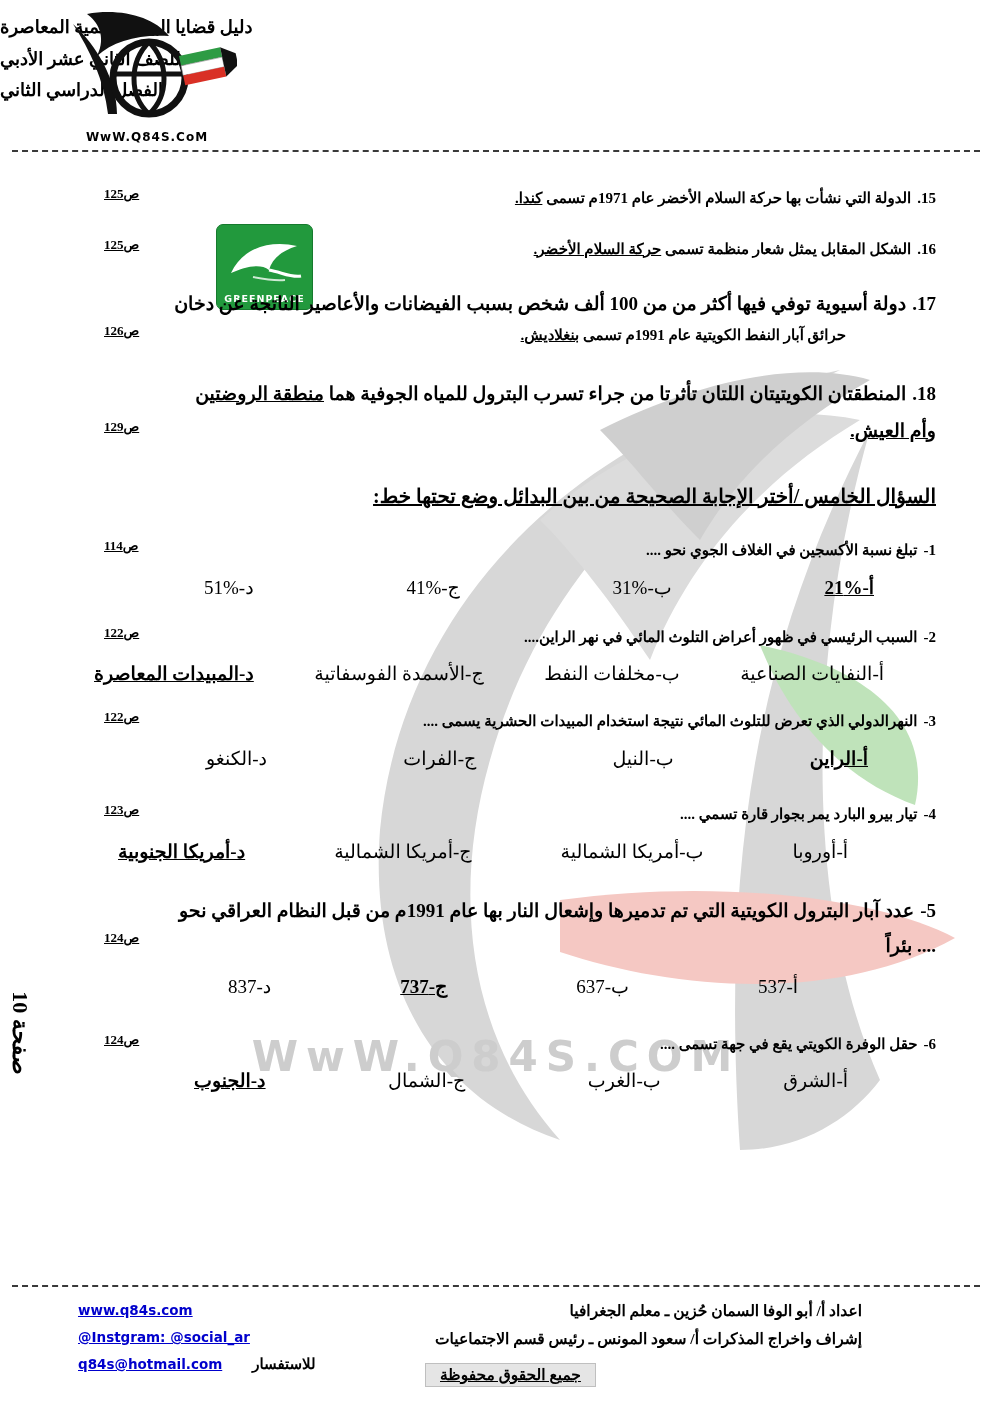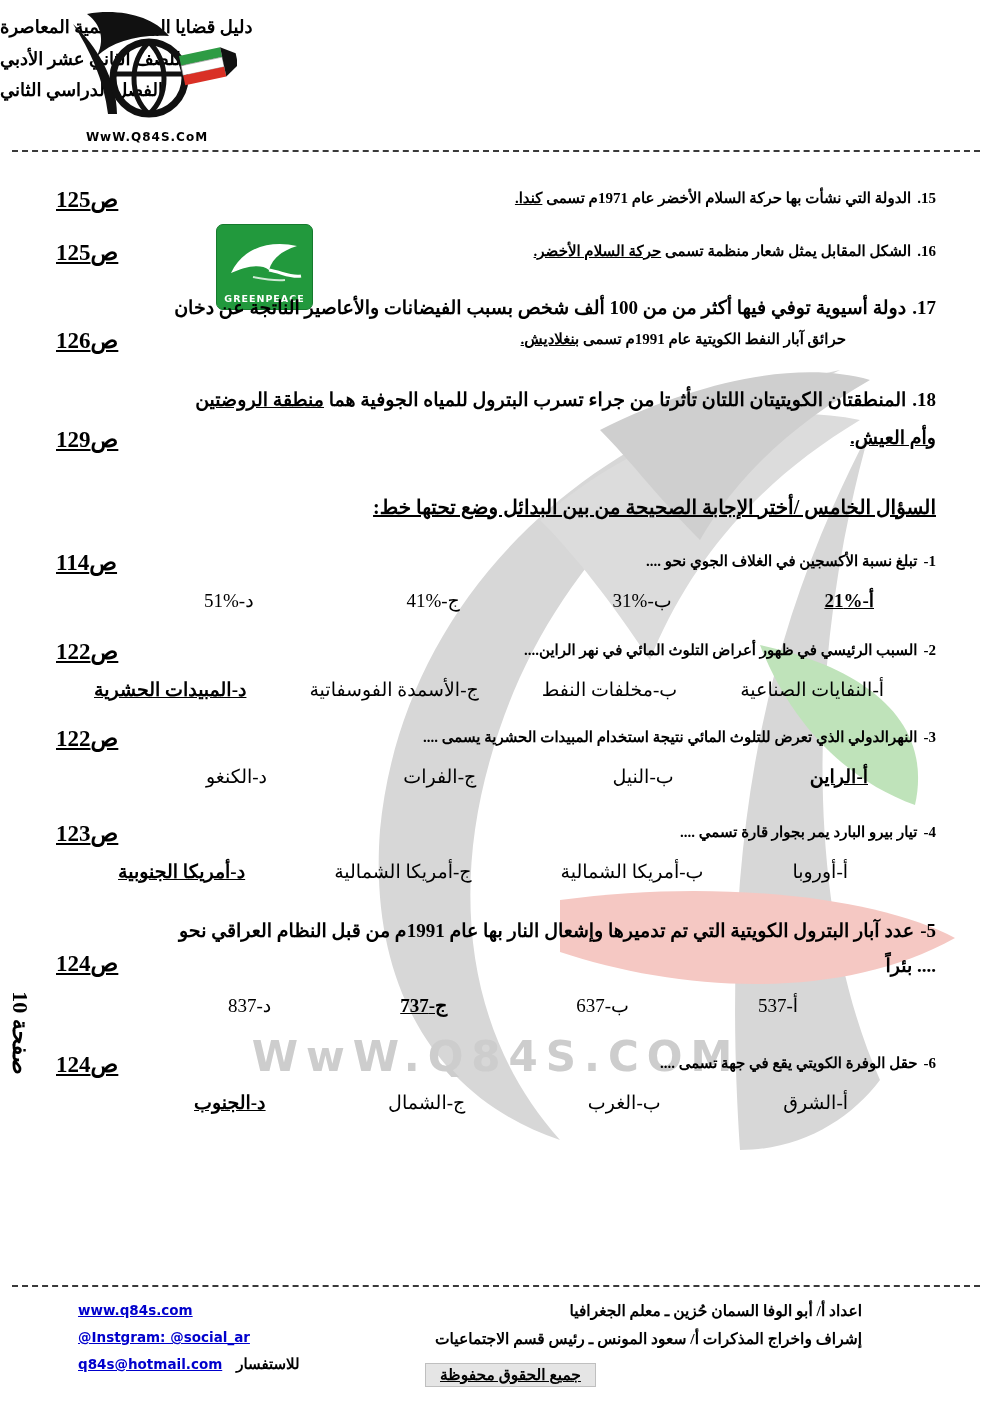--- a/index.html
+++ b/index.html
@@ -34,21 +34,21 @@
   .gp-label {
     font-family:"DejaVu Sans",sans-serif; color:#fff; font-weight:700;
     font-size:9.5px; letter-spacing:1px; padding-bottom:5px; direction:ltr;
   }
   
   .main { padding:0 56px; }
   .qrow { display:flex; justify-content:space-between; align-items:flex-start; gap:12px; }
   .qtext { flex:1; font-size:15px; font-weight:700; line-height:1.65; }
   .qnum { margin-left:6px; }
   .ans { font-weight:700; text-decoration:underline; }
-  .pageref { font-size:23px; font-weight:700; text-decoration:underline; white-space:nowrap; }
+  .pageref { font-size:13px; font-weight:700; text-decoration:underline; white-space:nowrap;margin-left:48px; }
   .full-line { font-size:19px; font-weight:700; line-height:1.65; }
   .indent-line { margin-right:90px; }
   .section-title { margin-top:42px; font-size:20px; font-weight:700; text-decoration:underline; }
   .mcq-block { margin-top:26px; }
   .opts { display:flex; justify-content:space-between; margin-top:13px; font-size:19px; }
   .opt { font-weight:400; white-space:nowrap; }
   .opt.correct { font-weight:700; text-decoration:underline;font-family:Liberation Serif, serif; }
   .opts-1 { padding-left:148px; padding-right:62px; }
   .opts-2 { padding-left:38px;  padding-right:52px; }
   .opts-3 { padding-left:150px; padding-right:68px; }
@@ -63,21 +63,21 @@
     position:absolute; left:-22px; top:1020px; z-index:2;
     transform:rotate(90deg); transform-origin:center;
     font-weight:700; font-size:22px; white-space:nowrap;
   }
   
   .footer { position:absolute; left:0; right:0; bottom:0; height:118px; z-index:2; }
   .footer .dash-line { margin:0 12px 8px 12px; }
   .footer-cols { display:flex; justify-content:space-between; padding:2px 130px 0 60px; }
   .links-col { direction:ltr; text-align:left; font-size:15px; line-height:1.8; padding-left:18px; }
   .link { color:#0000cc; font-weight:700; text-decoration:underline; font-family:"DejaVu Sans",sans-serif; font-size:13.5px; cursor:pointer; }
-  .inq { color:#000; font-weight:700; font-family:"Liberation Serif",serif; font-size:15px; margin-left:14px; }
+  .inq { color:#000; font-weight:700; font-family:"Liberation Serif",serif; font-size:15px; margin-left:30px; }
   .credits-col { text-align:right; font-size:15.5px; font-weight:700; line-height:1.8; }
   .rights-badge {
     position:absolute; left:425px; bottom:16px; background:#e5e5e5;
     font-weight:700; font-size:15.5px; text-decoration:underline;
     padding:2px 14px; border:1px solid #bfbfbf;
   }
 </style>
 </head>
 <body>
 
@@ -169,21 +169,21 @@
 
       <div class="mcq-block">
         <div class="qrow">
           <p class="qtext"><span class="qnum">2-</span><span>السبب الرئيسي في ظهور أعراض التلوث المائي في نهر الراين....</span></p>
           <span class="pageref">ص122</span>
         </div>
         <div class="opts opts-2">
           <span class="opt">أ-النفايات الصناعية</span>
           <span class="opt">ب-مخلفات النفط</span>
           <span class="opt">ج-الأسمدة الفوسفاتية</span>
-          <span class="opt correct">د-المبيدات الحشرية</span>
+          <span class="opt correct">د-المبيدات المعاصرة</span>
         </div>
       </div>
 
       <div class="mcq-block mt-24">
         <div class="qrow">
           <p class="qtext"><span class="qnum">3-</span><span>النهرالدولي الذي تعرض للتلوث المائي نتيجة استخدام المبيدات الحشرية يسمى ....</span></p>
           <span class="pageref">ص122</span>
         </div>
         <div class="opts opts-3">
           <span class="opt correct">أ-الراين</span>

